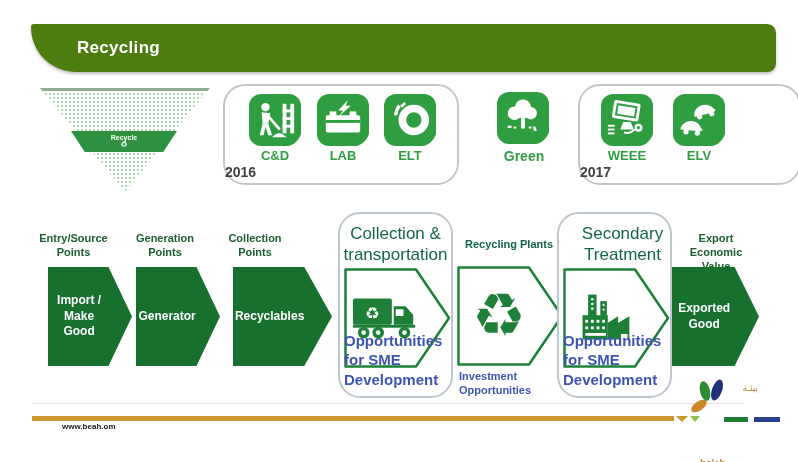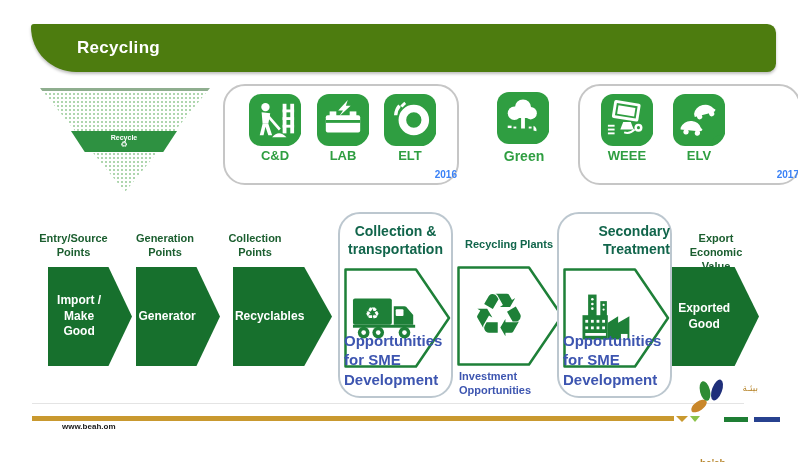--- a/index.html
+++ b/index.html
@@ -31,22 +31,22 @@
   
   .group-box { position:absolute; top:84px; height:101px; border:2px solid #c6c6c6; border-radius:22px; background:#fff; }
   .g2016 { left:223px; width:236px; }
   .g2017 { left:578px; width:223px; }
   .tile { position:absolute; top:8px; width:52px; height:52px; background:#2f9e41; border-radius:12px;
     display:flex; align-items:center; justify-content:center; }
   .tile svg.glyph { width:42px; height:42px; display:block; }
   .tile-leaf { position:absolute; right:-1px; bottom:-1px; width:19px; height:19px; }
   .tile-label { position:absolute; top:62px; width:52px; text-align:center; color:#2f9e41;
     font-size:13px; font-weight:bold; }
-  .year { position:absolute; bottom:3px; left:0; width:100%; text-align:right; color:#3b82f6;
-    font-size:10px; font-weight:bold; }
+  .year { position:absolute; bottom:3px; left:0; width:100%; text-align:left; color:#404040;
+    font-size:14px; font-weight:bold; }
   .green-item { position:absolute; left:497px; top:92px; width:54px; }
   .green-item .tile { position:relative; top:0; }
   .green-item .tile-label { position:relative; top:4px; width:54px; font-size:14px; }
 
   
   .col-heading { position:absolute; top:232px; text-align:center; color:#1b5e2f;
     font-size:11px; font-weight:bold; line-height:1.25; }
   .col-heading.teal { color:#11654b; }
 
   
@@ -60,22 +60,22 @@
   .outline-arrow { position:absolute; top:266px; width:107px; height:100px; }
   .outline-arrow svg.shape { position:absolute; left:0; top:0; width:107px; height:100px; }
   .arrow-icon { position:absolute; left:4px; top:0; width:76px; height:100px;
     display:flex; align-items:center; justify-content:center; }
   .big-recycle { font-size:60px; line-height:1; color:#1e8038; }
 
   
   .round-box { position:absolute; top:212px; width:115px; height:186px;
     border:2px solid #bcc7cf; border-radius:22px; background:#fff; }
   .box-heading { position:absolute; top:9px; left:0; width:100%; text-align:center;
-    color:#11654b; font-size:14px; font-weight:bold; line-height:1.25; }
-  .box-heading.left { text-align:right; padding-left:16px; }
+    color:#11654b; font-size:17px; font-weight:normal; line-height:1.25; }
+  .box-heading.left { text-align:center; padding-left:16px; }
   .round-box .outline-arrow { top:54px; left:4px; }
   .box-caption { position:absolute; bottom:7px; left:4px; width:107px; text-align:left;
     color:#3d55b0; font-size:15px; font-weight:bold; line-height:1.3; }
   .free-caption { position:absolute; top:369px; color:#3d55b0; font-size:11px;
     font-weight:bold; line-height:1.3; }
 
   
   .footer-rule { position:absolute; left:32px; top:403px; width:712px; height:1px; background:#e4e4e4; }
   .gold-line { position:absolute; left:32px; top:416px; width:642px; height:5px; background:#c9992f; }
   .gold-tri { position:absolute; left:676px; top:416px; width:0; height:0;

